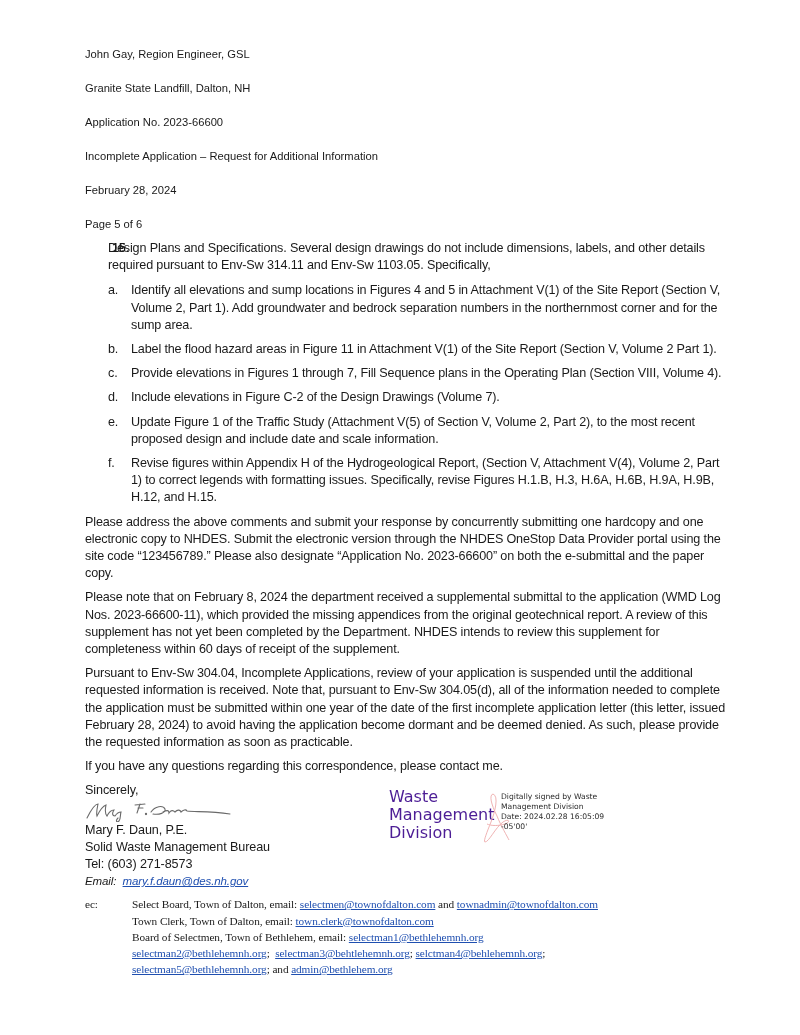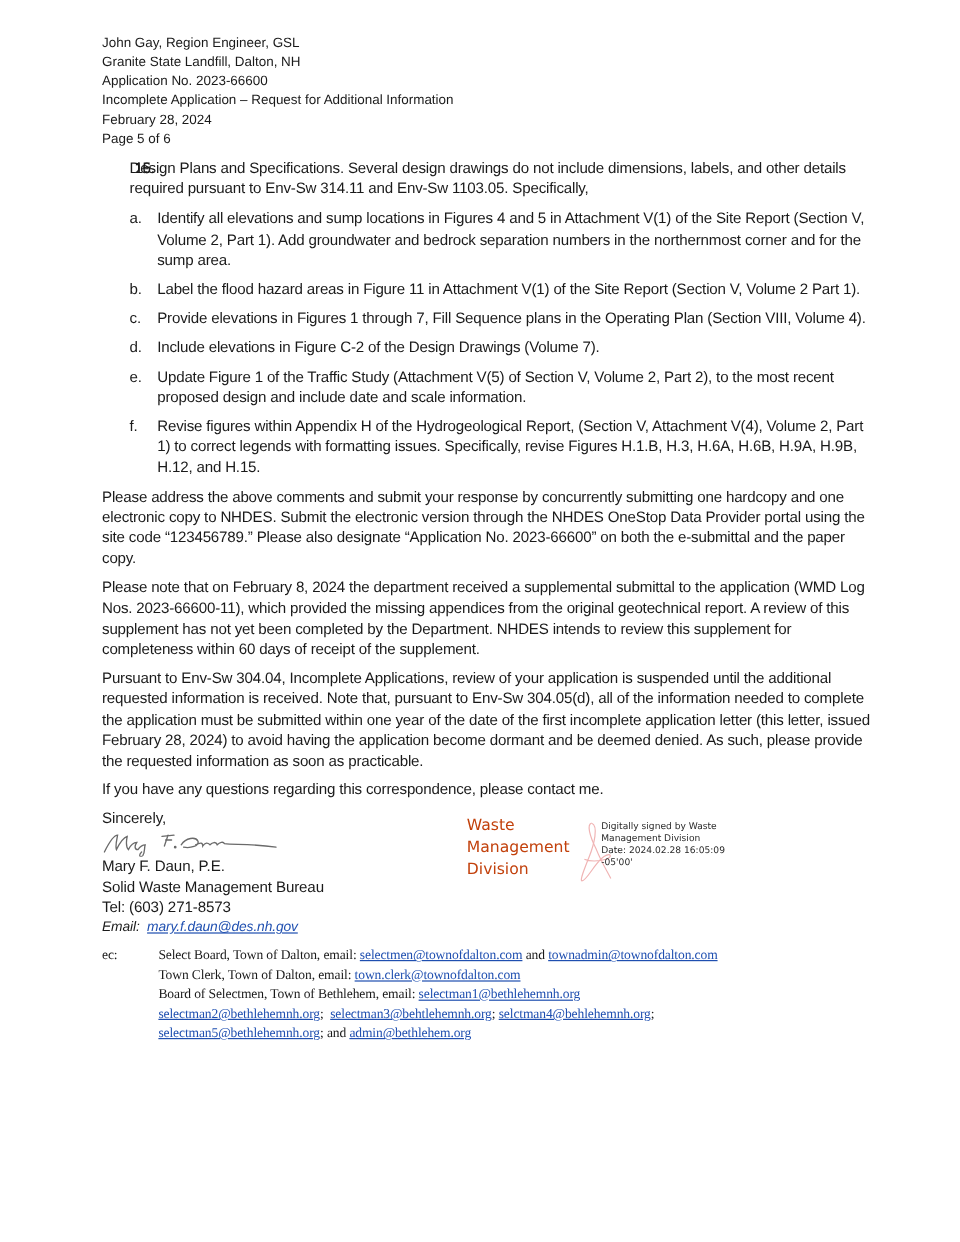--- a/index.html
+++ b/index.html
@@ -2,37 +2,37 @@
 <html><head>
   <meta charset="utf-8">
   <style>
     html, body { margin: 0; padding: 0; background: #ffffff; }
     body {
       width: 800px; height: 1035px; position: relative; overflow: hidden;
       font-family: "Liberation Sans", "DejaVu Sans", sans-serif;
       color: #1a1a1a;
     }
     .page { position: absolute; left: 85px; top: 28px; width: 640px; }
-    .hdr-line { font-size: 11.2px; line-height: 16px; white-space: nowrap; }
+    .hdr-line { font-size: 11.2px; line-height: 16px; white-space: nowrap; margin-top: 18px; }
     .body-text { font-size: 12.6px; line-height: 17.2px; letter-spacing: -0.15px; }
     .num-item { position: relative; padding-left: 23px; margin-bottom: 7px; }
     .num-item .num { position: absolute; left: 0; top: 0; margin-left: 27px; }
     .sub-list { margin-top: 8px; }
     .sub-item { position: relative; padding-left: 46px; margin-bottom: 7px; }
     .sub-item .letter { position: absolute; left: 23px; top: 0; }
     .para { margin: 0 0 7px 0; }
     a, .link { color: #1f4fb0; text-decoration: underline; }
     .sig-block { position: relative; height: 110px; }
     .sig-left { position: absolute; left: 0; top: 0; width: 290px; }
     .sig-line { font-size: 12.6px; line-height: 17.2px; letter-spacing: -0.1px; }
     .sig-italic { font-style: italic; font-size: 11.5px; }
     .signature { height: 22px; position: relative; }
     .signature svg { position: absolute; left: 0; top: 0; }
     .stamp { position: absolute; left: 304px; top: 6px; width: 250px; height: 60px; }
-    .stamp-name { position: absolute; left: 0; top: 0; font-family: "DejaVu Sans", sans-serif; font-size: 13px; line-height: 18px; color: #c2410c; }
+    .stamp-name { position: absolute; left: 0; top: 0; font-family: "DejaVu Sans", sans-serif; font-size: 16px; line-height: 18px; color: #4c1d95; }
     .stamp-logo { position: absolute; left: 92px; top: 4px; }
     .stamp-text { position: absolute; left: 112px; top: 4px; font-family: "DejaVu Sans", sans-serif; font-size: 7.6px; line-height: 10px; color: #2a2a2a; }
     .ec-block { position: relative; margin-top: 4px; font-size: 11.3px; line-height: 16.2px; letter-spacing: -0.1px; font-family: Liberation Serif, serif; }
     .ec-label { position: absolute; left: 0; top: 0; }
     .ec-lines { padding-left: 47px; }
     .ec-line { white-space: nowrap; }
   </style>
 </head>
 <body>
 

